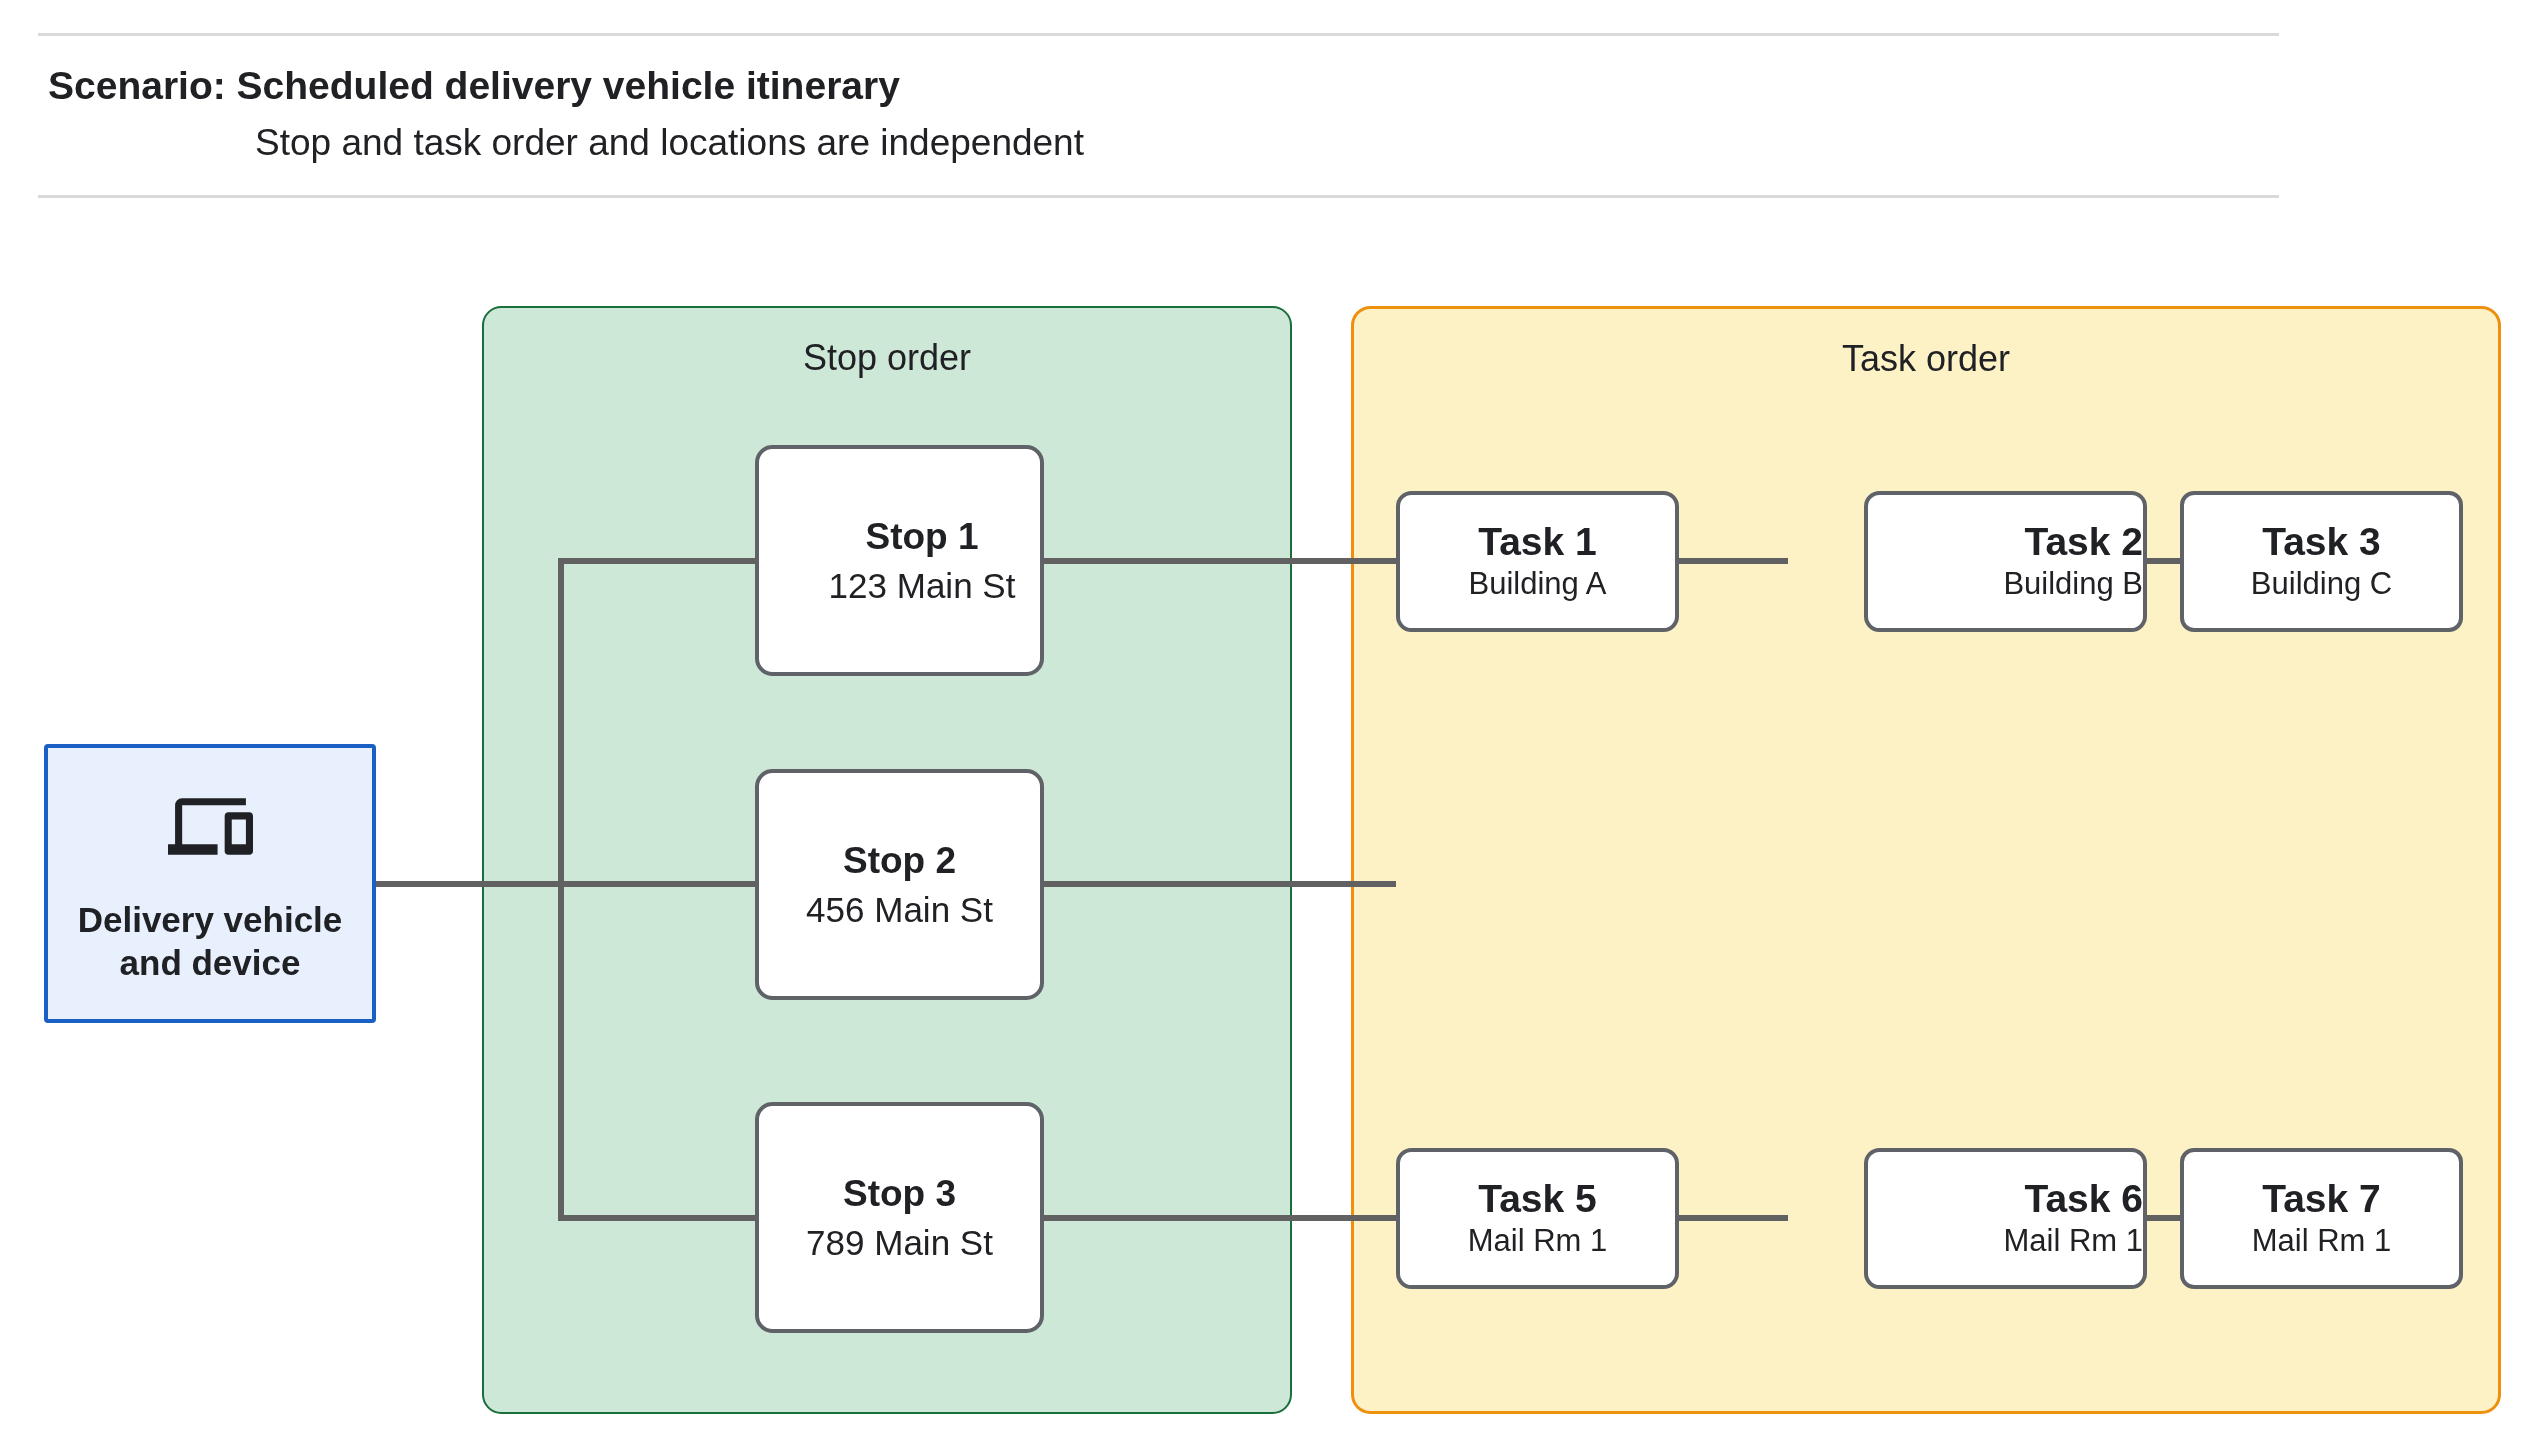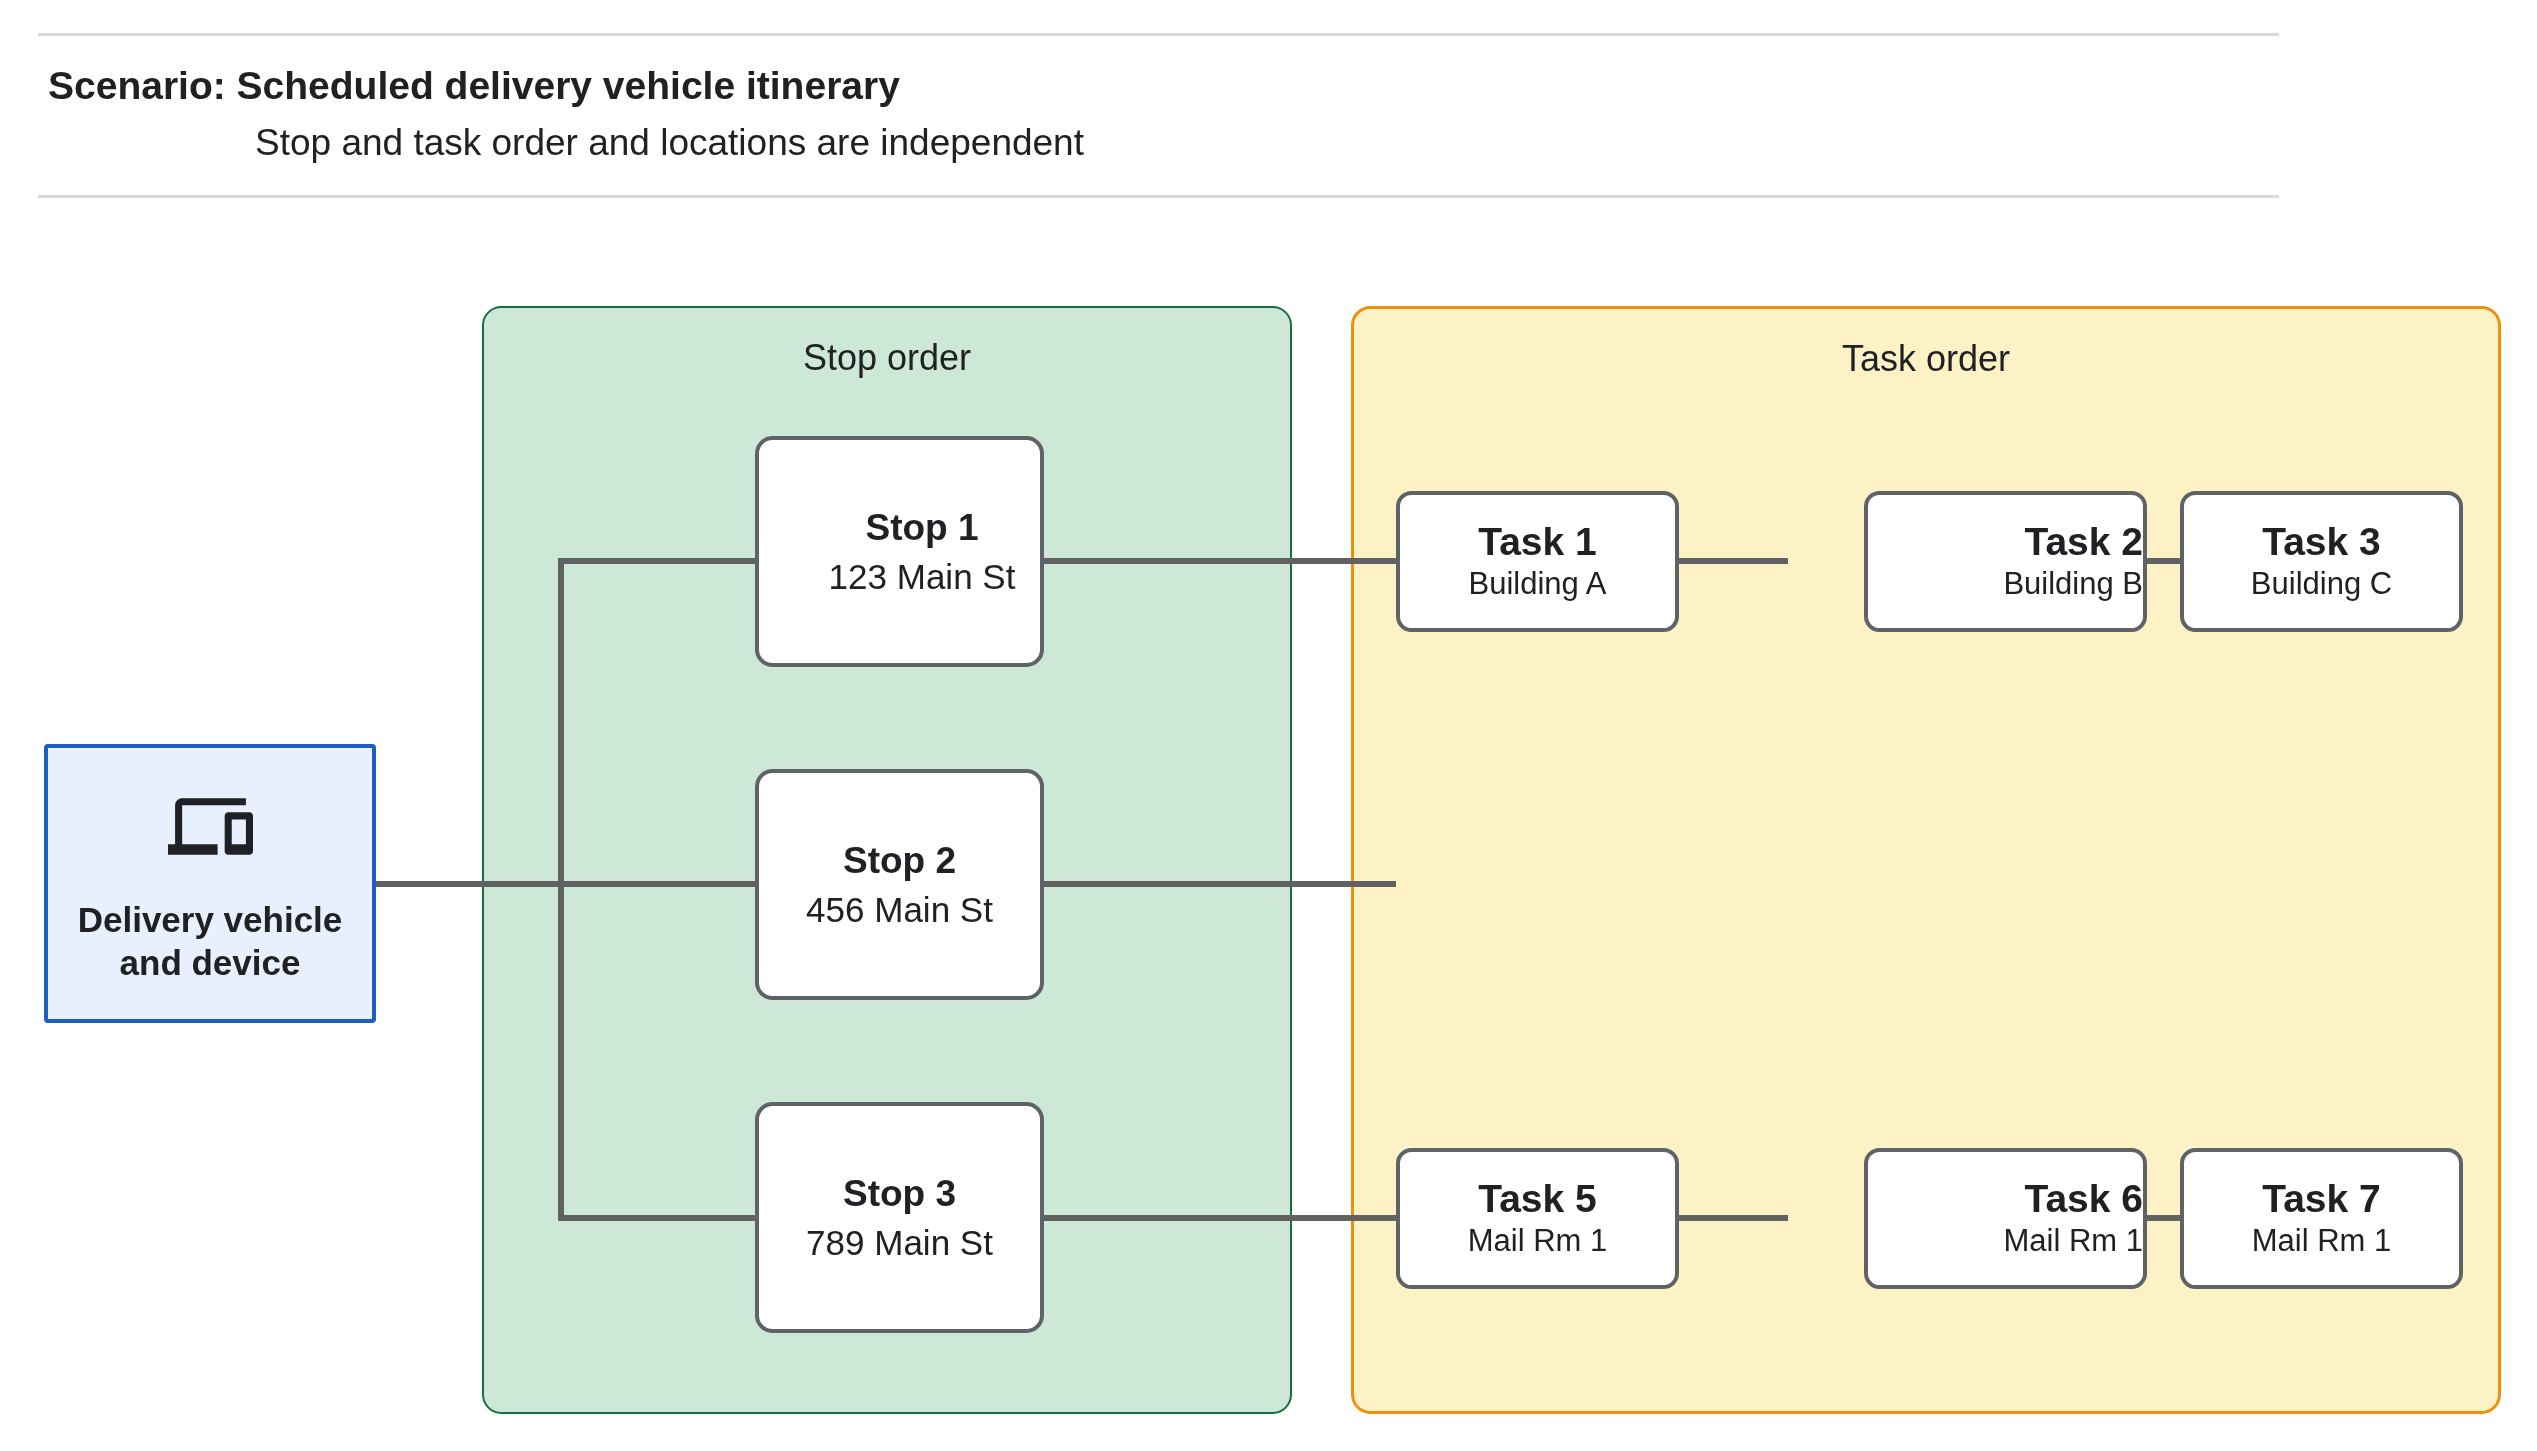--- a/index.html
+++ b/index.html
@@ -51,29 +51,29 @@
     border:4.8px solid var(--c-vehicle_border,#1a5fc4);
     border-radius:4px;gap:29px;
   }
   .vehicle .icon{line-height:0;}
   .vehicle-label{font-size:35px;font-weight:bold;line-height:43px;max-width:291px;}
   .stop-node{
     left:755px;width:289px;height:231px;
     border:4.8px solid var(--c-node_border,#5f6368);
     border-radius:17.5px;gap:7.8px;
   }
-  .stop-1{top:436px;padding-left:45px;} .stop-2{top:769px;} .stop-3{top:1102px;}
+  .stop-1{top:445px;padding-left:45px;} .stop-2{top:769px;} .stop-3{top:1102px;}
   .stop-title{font-size:37px;font-weight:bold;line-height:43px;}
   .stop-location{font-size:35px;font-weight:normal;line-height:41px;}
   .task-node{
     width:283px;height:141px;
     border:4.8px solid var(--c-node_border,#5f6368);
     border-radius:15.5px;gap:4.8px;
   }
-  .col-1{left:1396px;} .col-2{left:1864px;align-items:flex-end;} .col-3{left:2180px;}
+  .col-1{left:1396px;} .col-2{left:1864px;align-items:flex-end;} .col-3{left:2180px;border-radius:14px;}
   .row-1{top:491px;} .row-2{top:814px;} .row-3{top:1148px;}
   .task-title{font-size:39px;font-weight:bold;line-height:39px;}
   .task-location{font-size:31px;font-weight:normal;line-height:35px;}
 </style>
 </head>
 <body>
 
 <div class="canvas">
 
   <div class="rule rule-top"></div>

